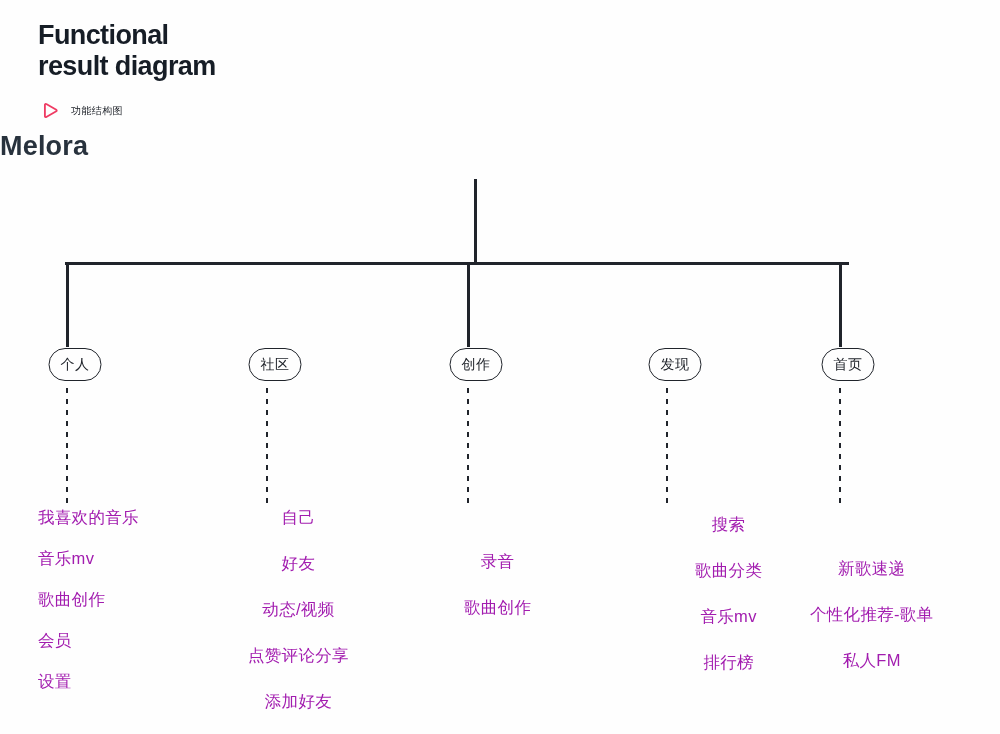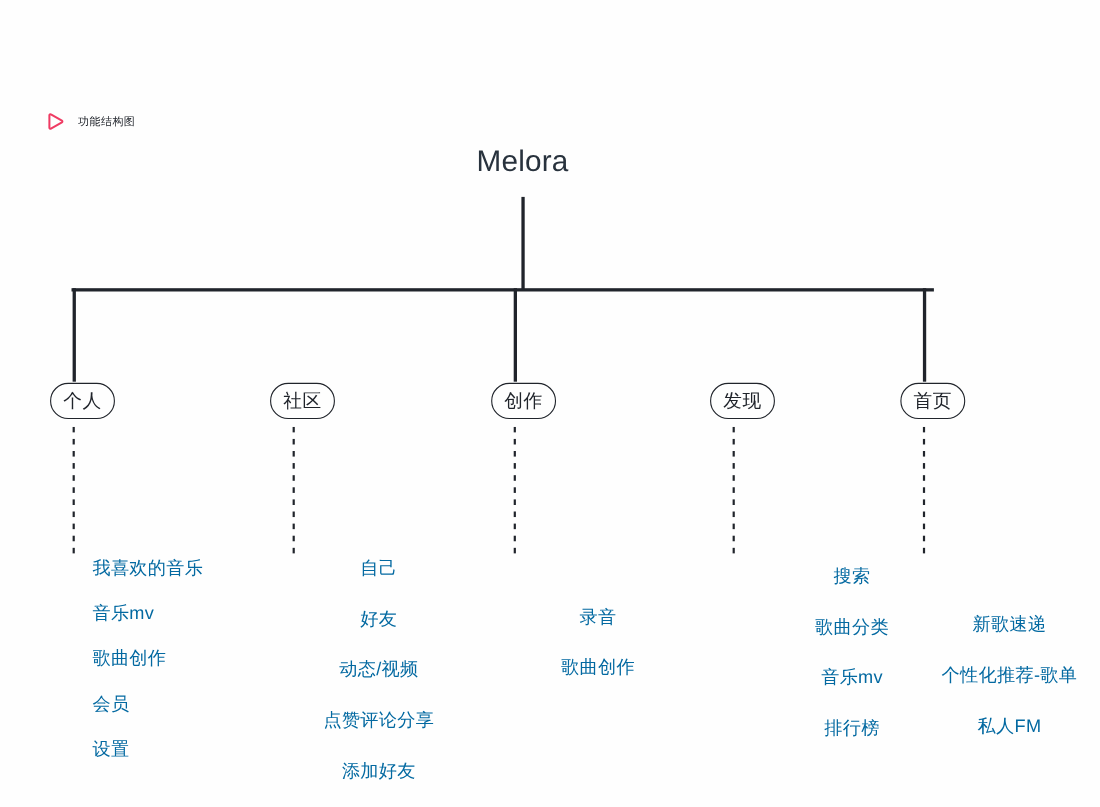--- a/index.html
+++ b/index.html
@@ -32,23 +32,22 @@
     font-size:10px;
     color:#20242b;
     letter-spacing:0.4px;
     white-space:nowrap;
   }
 
   
   .root-node {
     position:absolute;
     left:0; top:131px; width:950px;
-    text-align:center;
     font-size:27px;
-    font-weight:normal;
+    font-weight:bold;
     color:#28323d;
     letter-spacing:0.2px;
   }
 
   
   .conn { position:absolute; background:#20242b; }
   .v-root { left:474px; top:179px; width:3px; height:85px; }
   .h-bar  { left:65px;  top:262px; width:784px; height:3px; }
   .v-drop { top:262px; width:3px; height:85px; }
 
@@ -67,46 +66,49 @@
     position:absolute;
     top:348px;
     height:33px;
     border:1.6px solid #20242b;
     border-radius:17px;
     display:flex;
     align-items:center;
     justify-content:center;
     padding:0 11px;
     background:transparent;
-    font-size:17px;
+    font-size:14px;
     color:#20242b;
     white-space:nowrap;
     letter-spacing:0.5px;
     transform:translateX(-50%);
   }
 
   
   .leaf-col { position:absolute; }
   .leaf-item {
     font-size:16.5px;
-    color:#0369a1;
+    color:#a21caf;
     line-height:17px;
     white-space:nowrap;
     letter-spacing:0.3px;
-    margin-left:46px;
   }
   .leaf-tight .leaf-item { margin-bottom:24px; }
   .leaf-loose .leaf-item { margin-bottom:29px;text-align:center; }
   .leaf-item:last-child { margin-bottom:0; }
 </style>
 </head>
 <body>
 
 <div id="stage">
 
+  <div class="title-block">
+    <div class="title-line">Functional</div>
+    <div class="title-line">result diagram</div>
+  </div>
 
   <div class="subtitle-row">
     <span class="play-icon-wrap">
       <svg class="play-icon" viewBox="0 0 24 24" fill="none" aria-hidden="true">
         <path d="M7.2 4.6 L18.6 11.1 a1.05 1.05 0 0 1 0 1.8 L7.2 19.4 a1.05 1.05 0 0 1 -1.6 -0.9 V5.5 a1.05 1.05 0 0 1 1.6 -0.9 Z" stroke="#ef3b63" stroke-width="2.1" stroke-linejoin="round"></path>
       </svg>
     </span>
     <span class="subtitle-text">功能结构图</span>
   </div>
 

